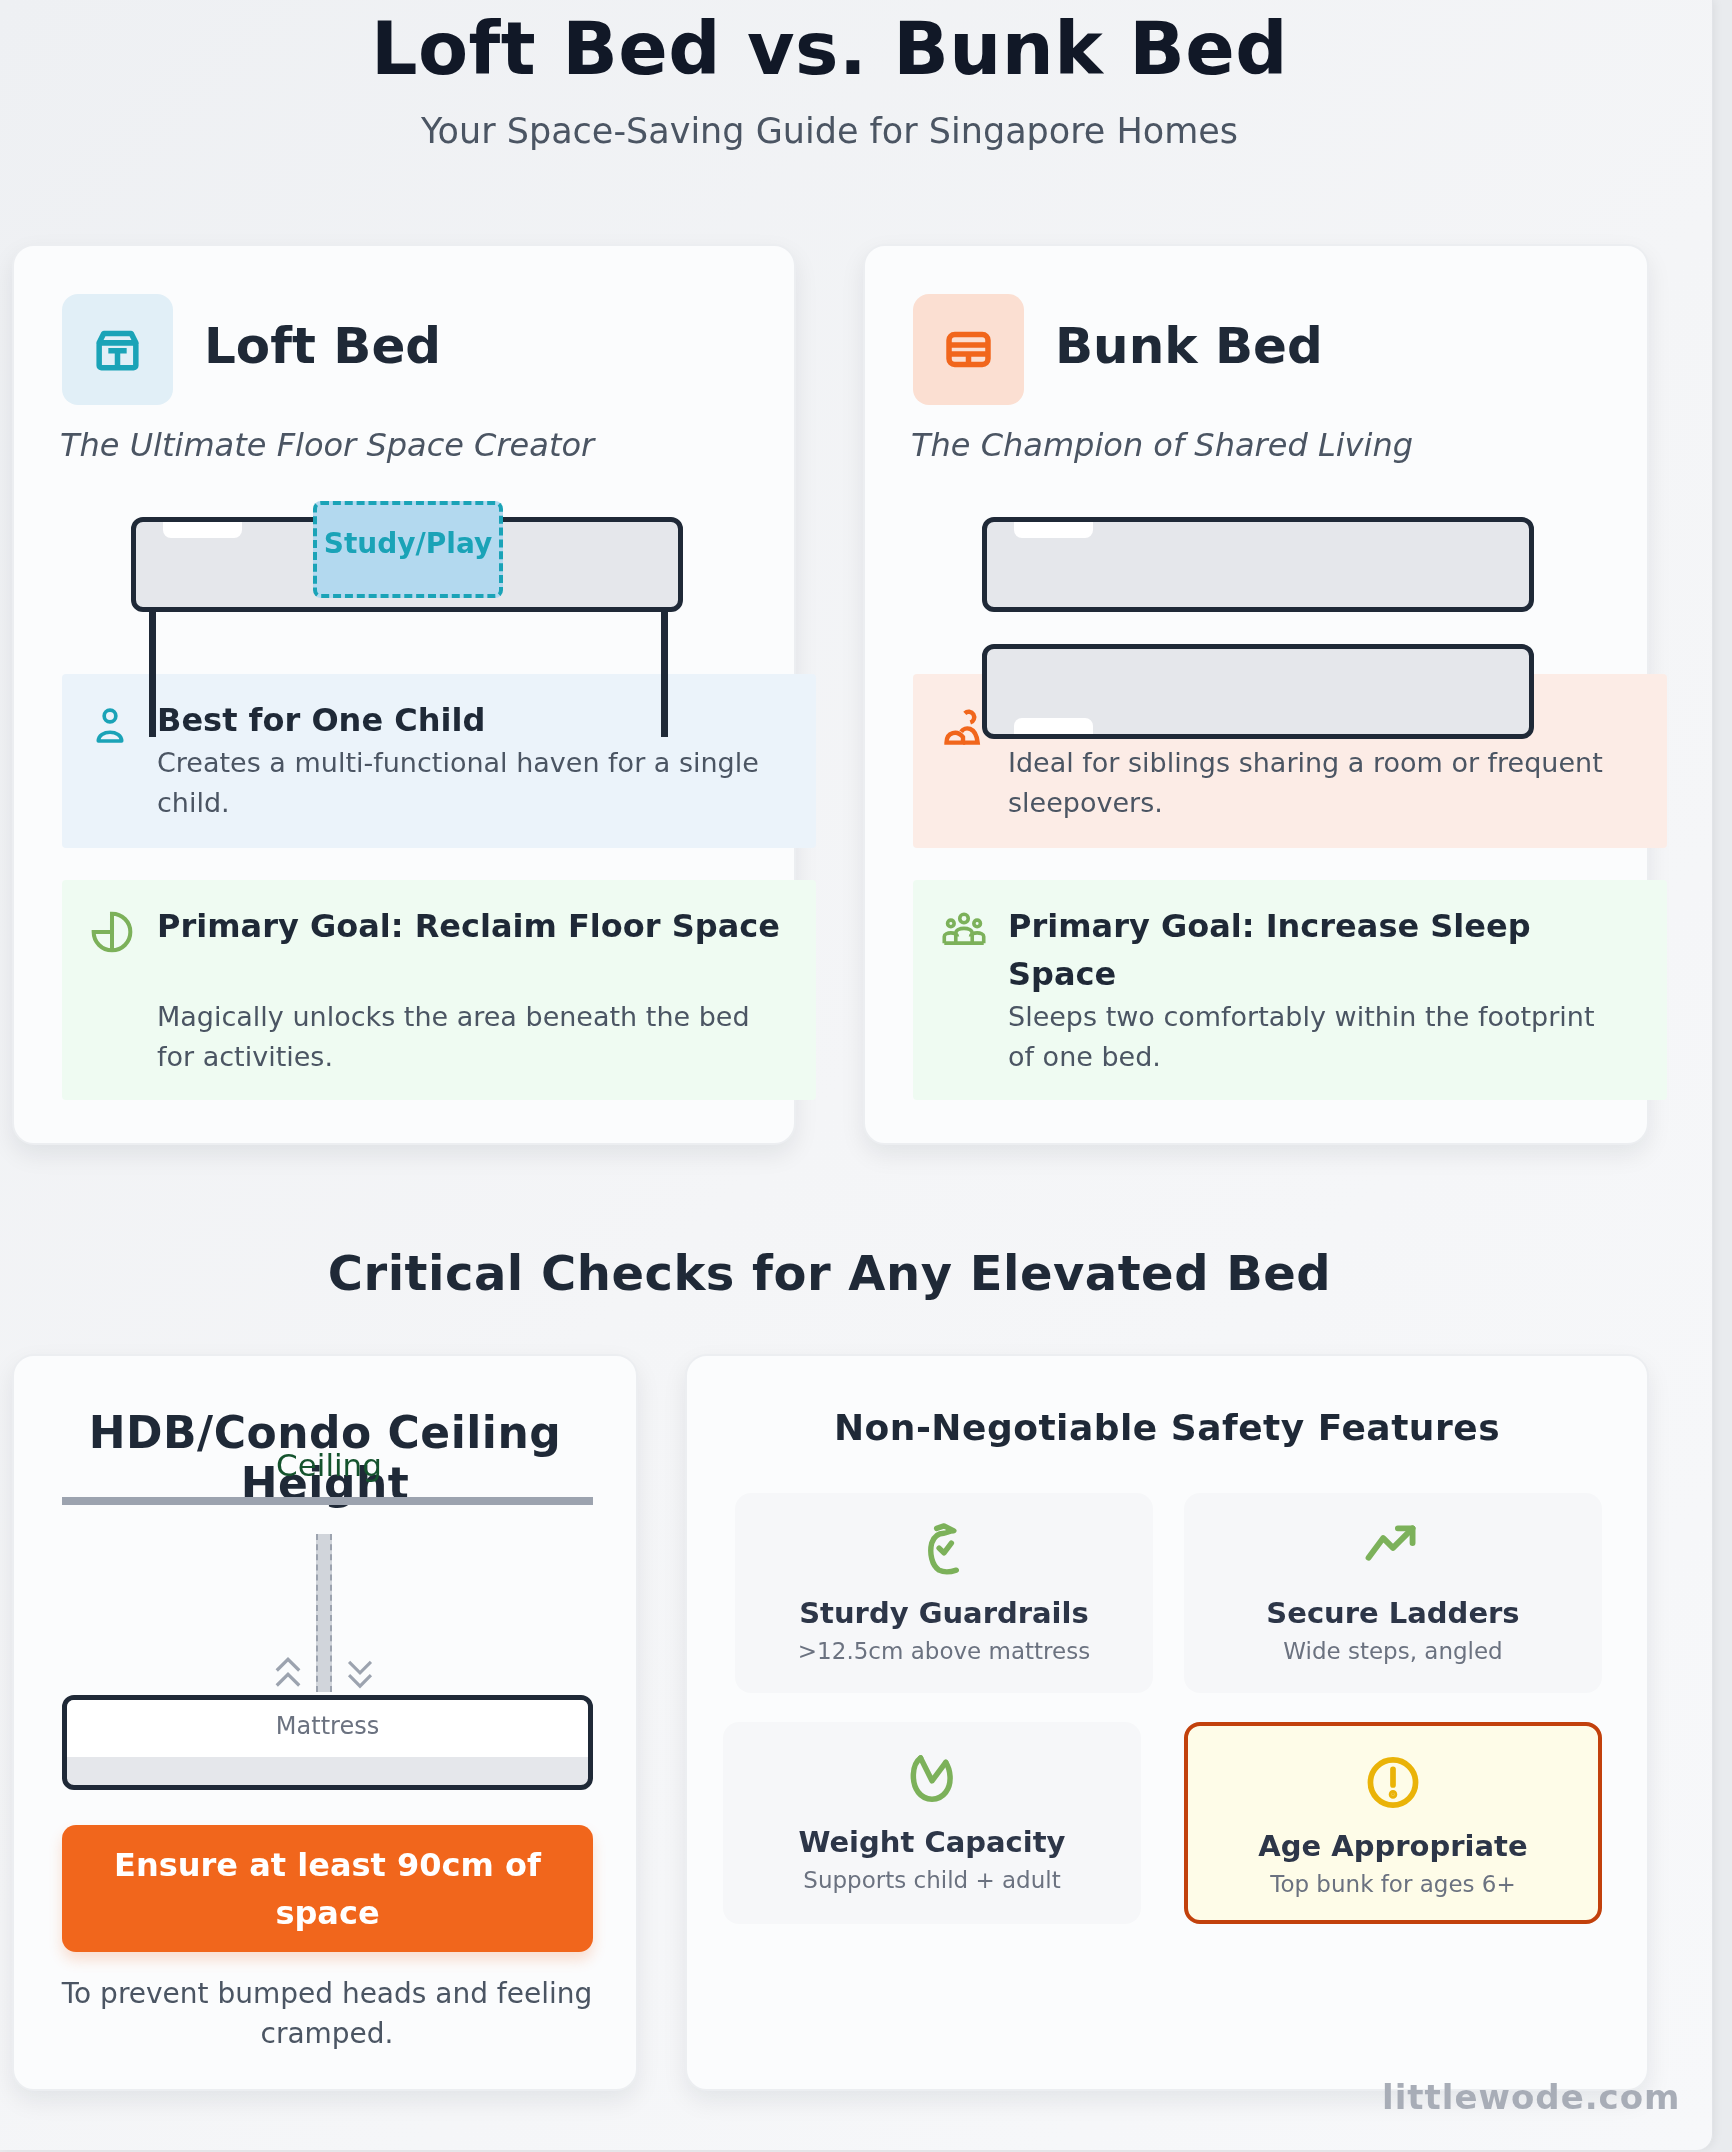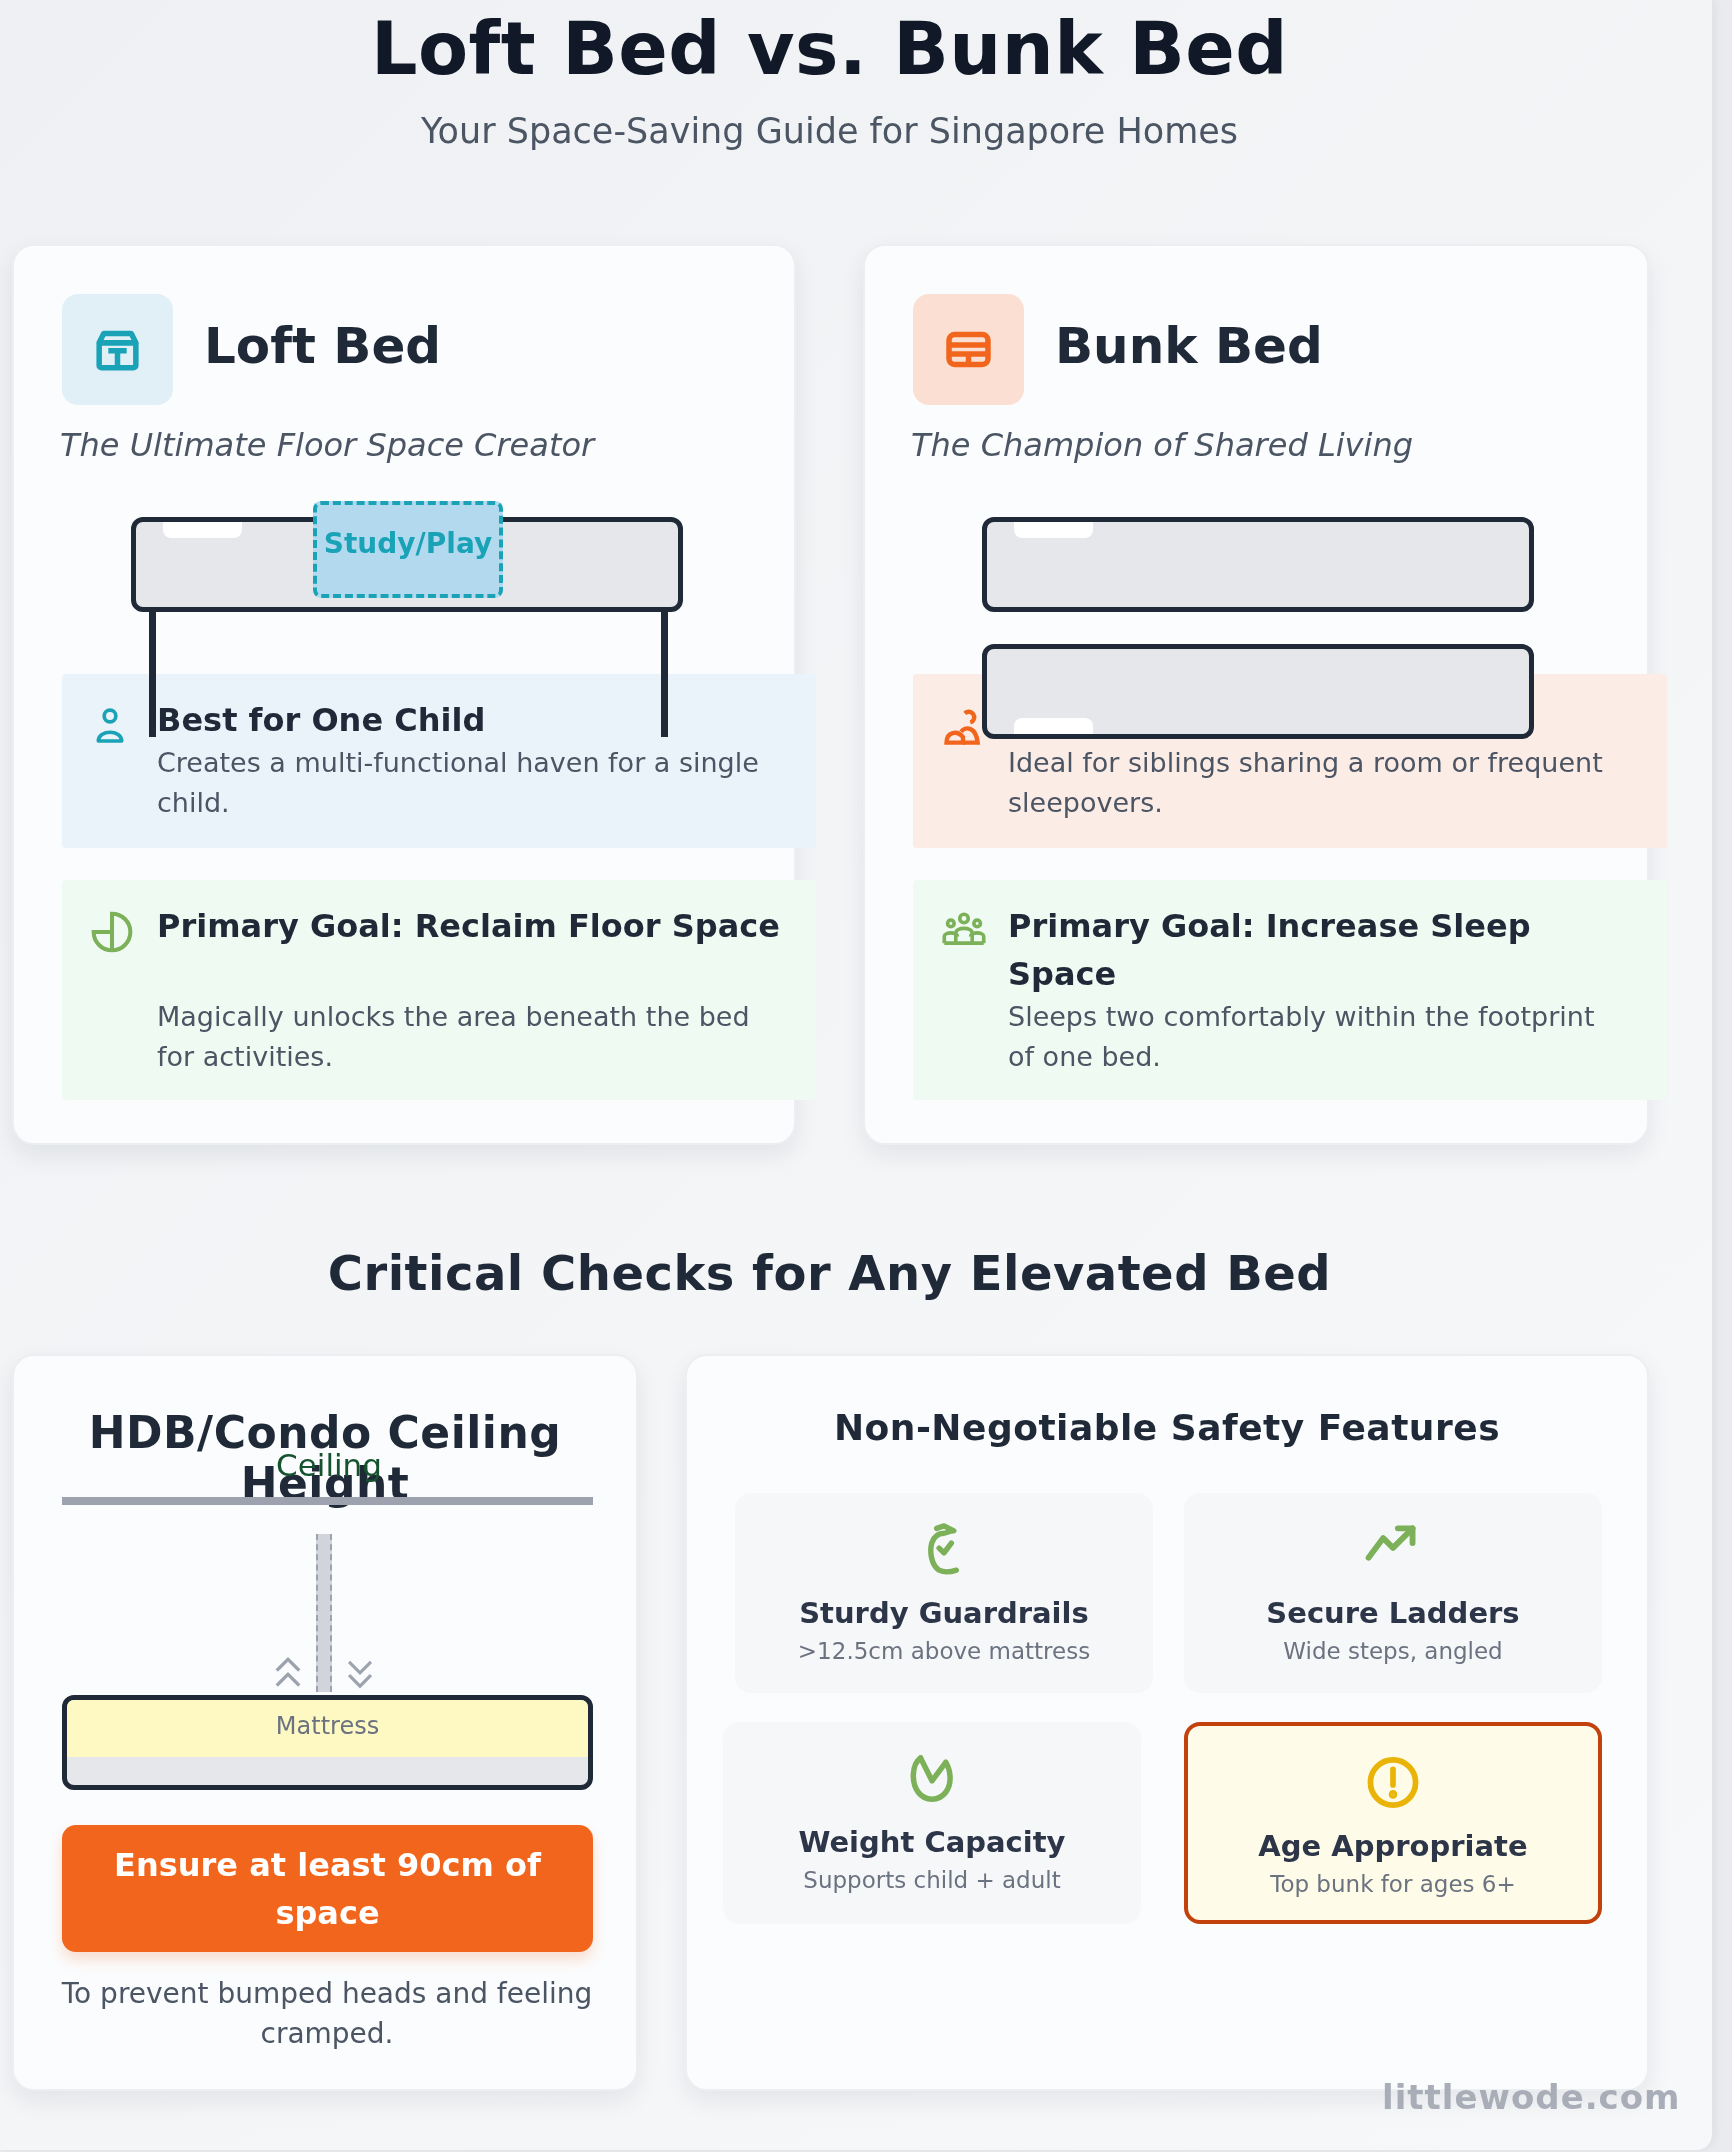--- a/index.html
+++ b/index.html
@@ -99,21 +99,21 @@
     .gap-bar {
       position: absolute; left: 302px; top: 178px; width: 16px; height: 158px;
       background: #d1d5db;
       border-left: 2px dashed #9ca3af; border-right: 2px dashed #9ca3af;
     }
     .mattress-box {
       position: absolute; left: 48px; top: 339px; width: 531px; height: 95px;
       border: 5px solid #1f2937; border-radius: 12px; overflow: hidden; background: #e5e7eb;
     }
     .mattress-top {
-      position: absolute; left: 0; top: 0; right: 0; height: 57px; background: #fef9c3;
+      position: absolute; left: 0; top: 0; right: 0; height: 57px; background: #ffffff;
       text-align: center; color: #6b7280; font-size: 24px; padding-top: 12px;
     }
     .alert-banner {
       position: absolute; left: 48px; top: 469px; width: 531px; height: 127px;
       background: #f1661c; border-radius: 14px; color: #ffffff;
       font-size: 32px; font-weight: bold; text-align: center; line-height: 48px;
       padding: 16px 36px 0; box-shadow: 0 8px 14px rgba(241,102,28,0.2);
     }
     .alert-note {
       position: absolute; left: 40px; width: 546px; top: 618px;

